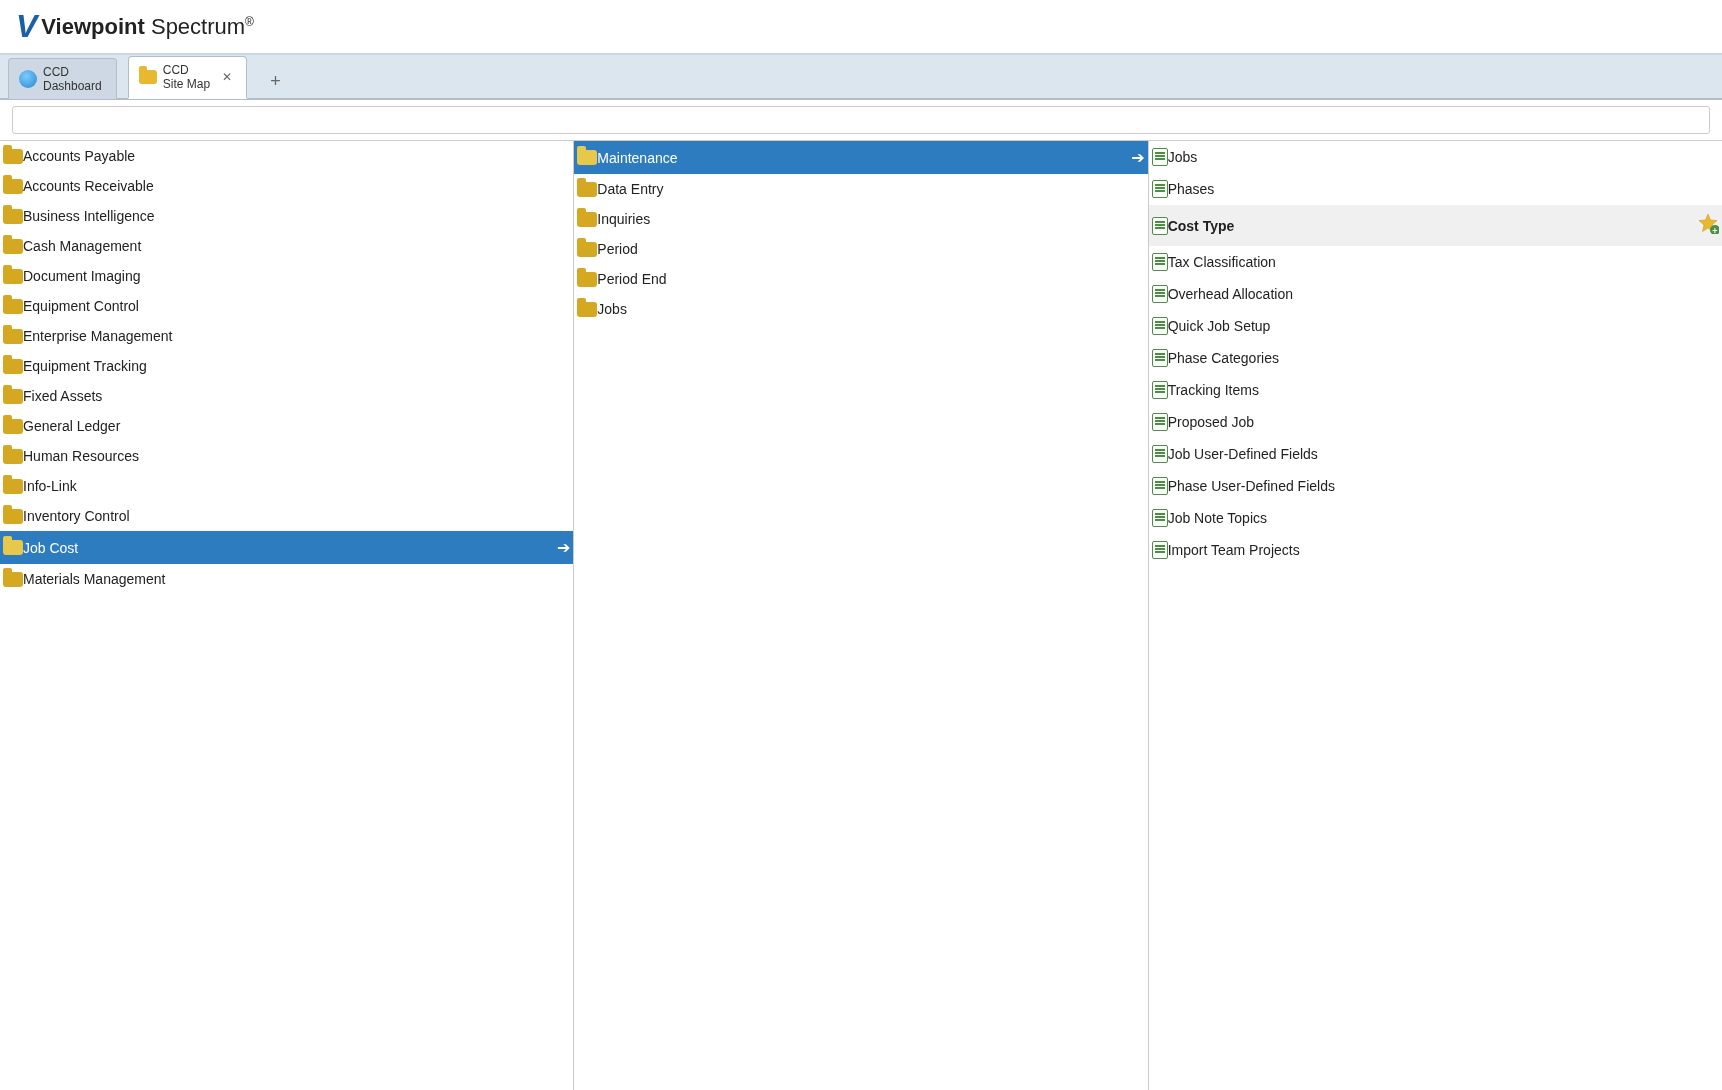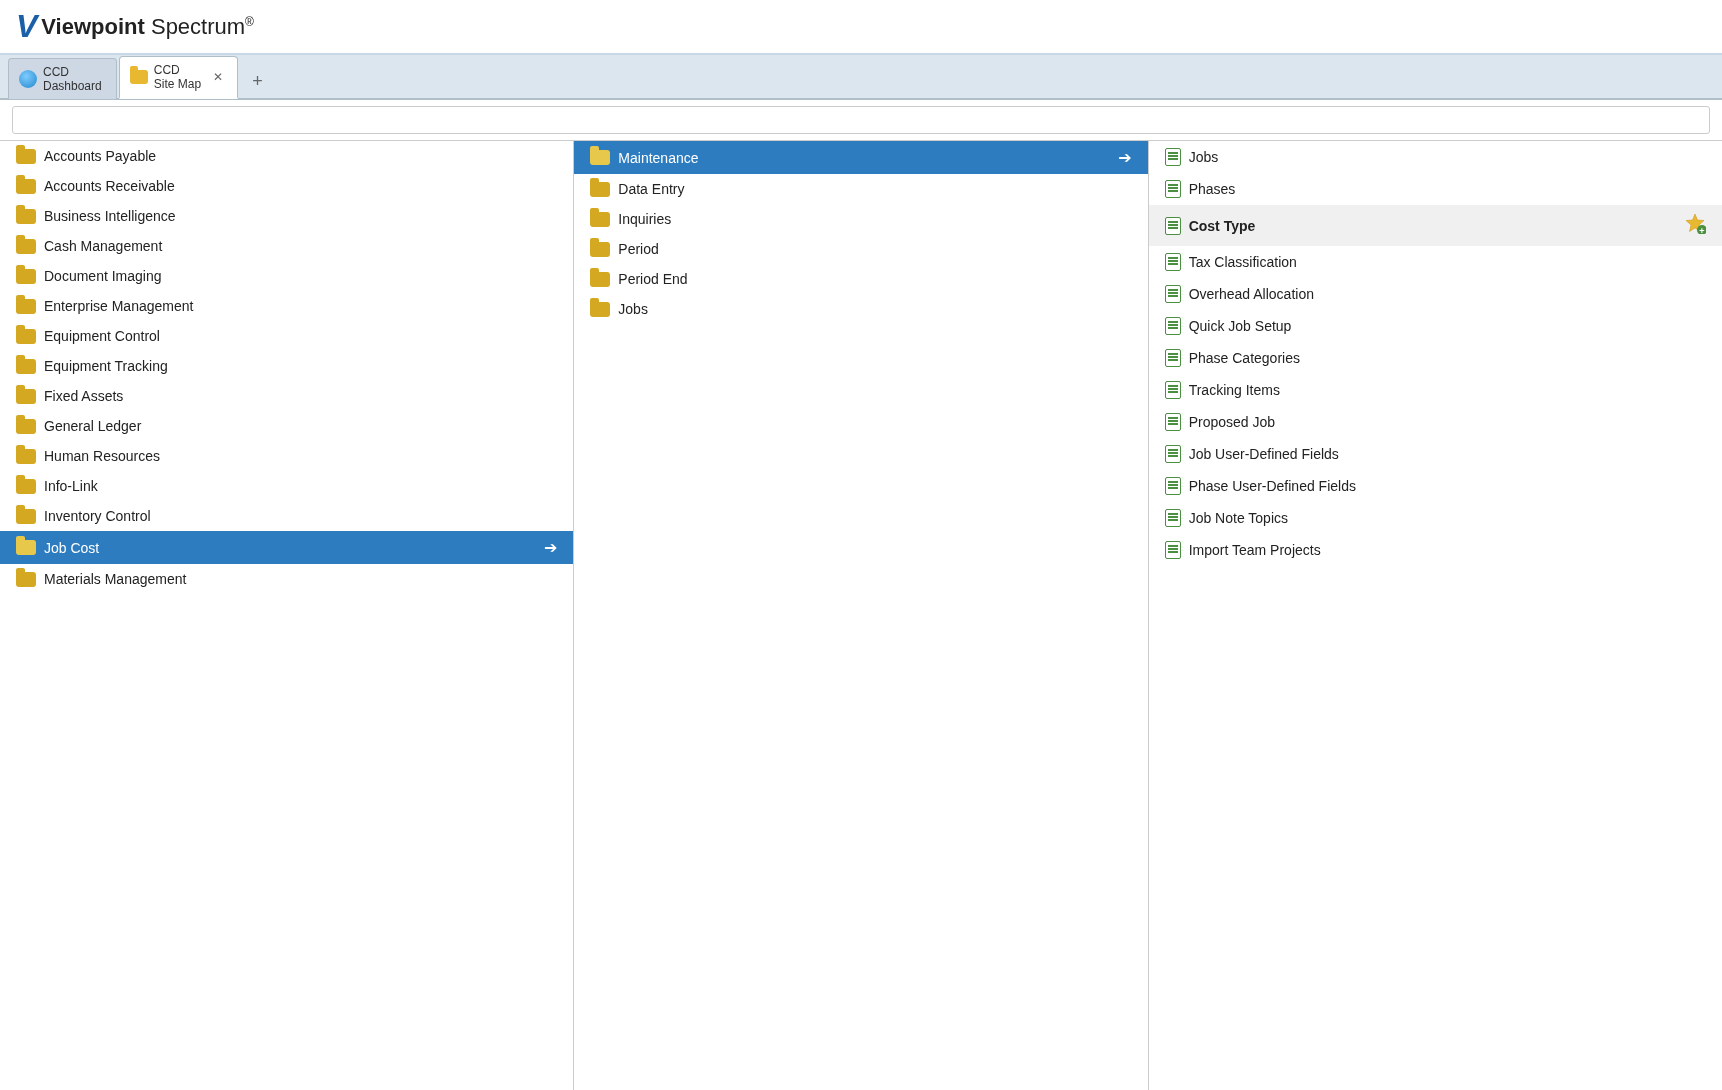--- a/index.html
+++ b/index.html
@@ -46,21 +46,21 @@
     }
     .tab {
       display: flex;
       align-items: center;
       padding: 6px 14px 6px 10px;
       cursor: pointer;
       border-radius: 4px 4px 0 0;
       background: #cdd8e4;
       border: 1px solid #b0bec8;
       border-bottom: none;
-      margin-right: 2px;
+      margin-right: 11px;
       gap: 6px;
       font-size: 13px;
       color: #333;
       position: relative;
       top: 1px;
     }
     .tab.active {
       background: white;
       border-bottom: 2px solid white;
       z-index: 1;
@@ -134,23 +134,22 @@
       border-right: 1px solid #ccc;
     }
     .column:last-child {
       border-right: none;
     }
 
     
     .list-item {
       display: flex;
       align-items: center;
-      padding: 7px 16px;
+      padding: 7px 3px;
       cursor: pointer;
-      gap: 8px;
       border-bottom: none;
     }
     .list-item.selected {
       background: #2d7cc0;
       color: white;
     }
     .list-item.highlighted {
       background: #f0f0f0;
     }
 
@@ -265,25 +264,25 @@
       <div class="list-item">
         <span class="icon-folder"></span>
         <span class="item-label">Cash Management</span>
       </div>
       <div class="list-item">
         <span class="icon-folder"></span>
         <span class="item-label">Document Imaging</span>
       </div>
       <div class="list-item">
         <span class="icon-folder"></span>
+        <span class="item-label">Equipment Control</span>
+      </div>
+      <div class="list-item">
+        <span class="icon-folder"></span>
         <span class="item-label">Enterprise Management</span>
-      </div>
-      <div class="list-item">
-        <span class="icon-folder"></span>
-        <span class="item-label">Equipment Control</span>
       </div>
       <div class="list-item">
         <span class="icon-folder"></span>
         <span class="item-label">Equipment Tracking</span>
       </div>
       <div class="list-item">
         <span class="icon-folder"></span>
         <span class="item-label">Fixed Assets</span>
       </div>
       <div class="list-item">

